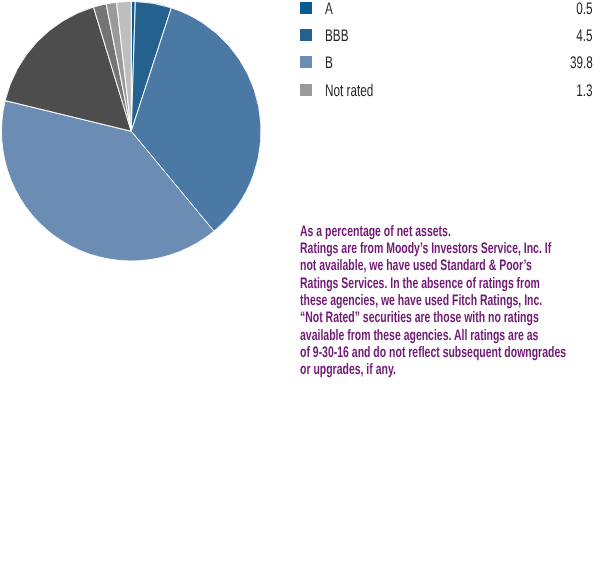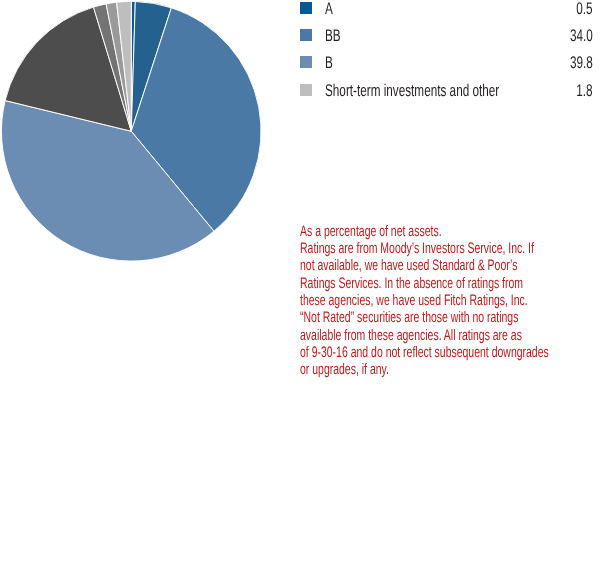--- a/index.html
+++ b/index.html
@@ -10,21 +10,21 @@
   #pie-wrap{position:absolute;left:0;top:0;width:268px;height:268px;}
   #legend{position:absolute;left:300px;top:0;width:292px;}
   .legend-row{position:relative;height:27.2px;}
   .swatch{position:absolute;left:0px;top:2px;width:12px;height:12px;}
   .legend-label{position:absolute;left:25px;top:0px;font-size:16.9px;line-height:18px;
        color:#231f20;white-space:nowrap;transform:scaleX(0.695) translateZ(0);
        transform-origin:left top;}
   .legend-value{position:absolute;right:-0.5px;top:0px;font-size:16.9px;line-height:18px;
        color:#231f20;white-space:nowrap;transform:scaleX(0.695) translateZ(0);
        transform-origin:right top;}
-  #footnote{position:absolute;left:300px;top:222.8px;width:292px;color:#b91c1c;}
+  #footnote{position:absolute;left:300px;top:222.8px;width:292px;color:#701a75;font-weight:bold;}
   #footnote div{font-size:15.3px;line-height:17.3px;white-space:nowrap;
        transform:scaleX(0.685) translateZ(0);transform-origin:left top;}
 </style>
 </head>
 <body>
 
 <div id="page">
   <div id="pie-wrap">
     <svg id="pie-svg" width="268" height="268" viewBox="0 0 268 268">
         <path d="M 131.25 131.25 L 131.250 1.450 A 129.8 129.8 0 0 1 135.327 1.514 Z" fill="#085a93" stroke="#ffffff" stroke-width="0.95"></path>
@@ -37,33 +37,33 @@
         <path d="M 131.25 131.25 L 116.601 2.279 A 129.8 129.8 0 0 1 131.250 1.450 Z" fill="#bebebe" stroke="#ffffff" stroke-width="0.95"></path>
       </svg>
   </div>
   <div id="legend">
       <div class="legend-row">
         <span class="swatch" style="background: rgb(8, 90, 147);"></span>
         <span class="legend-label">A</span>
         <span class="legend-value">0.5</span>
       </div>
       <div class="legend-row">
-        <span class="swatch" style="background: rgb(75, 121, 165);"></span>
-        <span class="legend-label">BB</span>
-        <span class="legend-value">34.0</span>
+        <span class="swatch" style="background: rgb(37, 97, 143);"></span>
+        <span class="legend-label">BBB</span>
+        <span class="legend-value">4.5</span>
       </div>
       <div class="legend-row">
         <span class="swatch" style="background: rgb(107, 141, 180);"></span>
         <span class="legend-label">B</span>
         <span class="legend-value">39.8</span>
       </div>
       <div class="legend-row">
-        <span class="swatch" style="background: rgb(190, 190, 190);"></span>
-        <span class="legend-label">Short-term investments and other</span>
-        <span class="legend-value">1.8</span>
+        <span class="swatch" style="background: rgb(154, 154, 154);"></span>
+        <span class="legend-label">Not rated</span>
+        <span class="legend-value">1.3</span>
       </div>
     </div>
   <div id="footnote">
       <div>As a percentage of net assets.</div>
       <div>Ratings are from Moody’s Investors Service, Inc. If</div>
       <div>not available, we have used Standard &amp; Poor’s</div>
       <div>Ratings Services. In the absence of ratings from</div>
       <div>these agencies, we have used Fitch Ratings, Inc.</div>
       <div>“Not Rated” securities are those with no ratings</div>
       <div>available from these agencies. All ratings are as</div>

